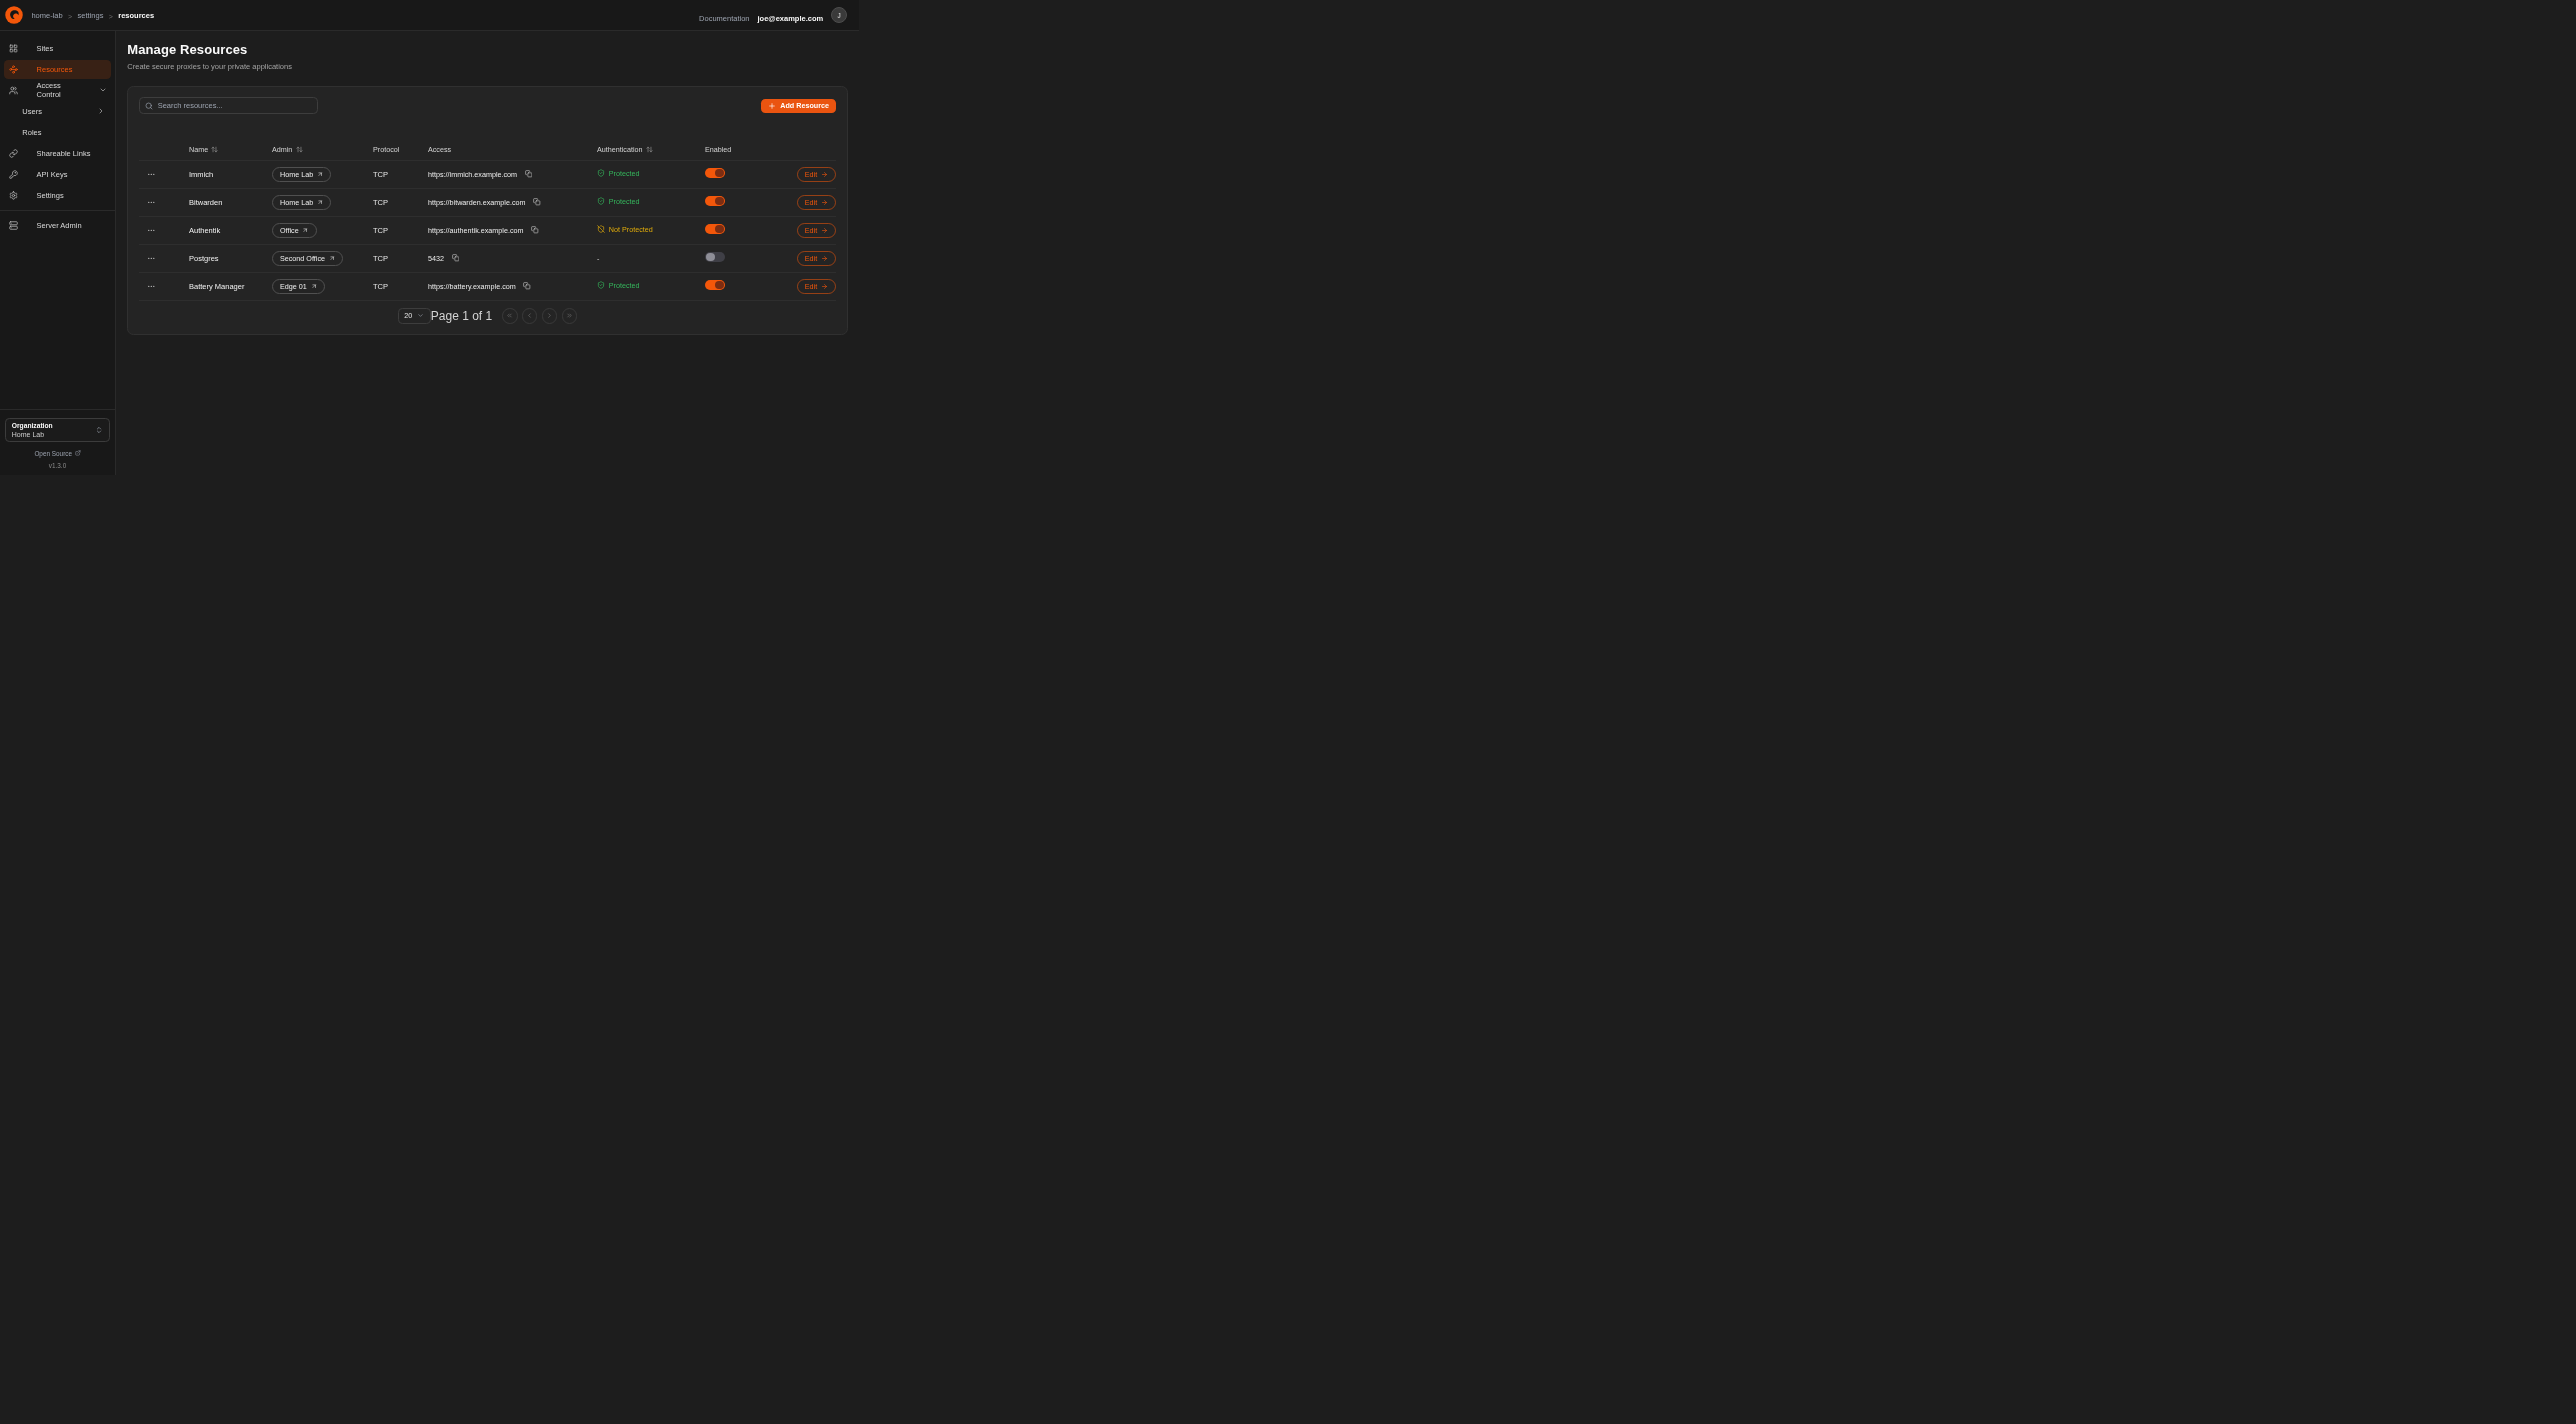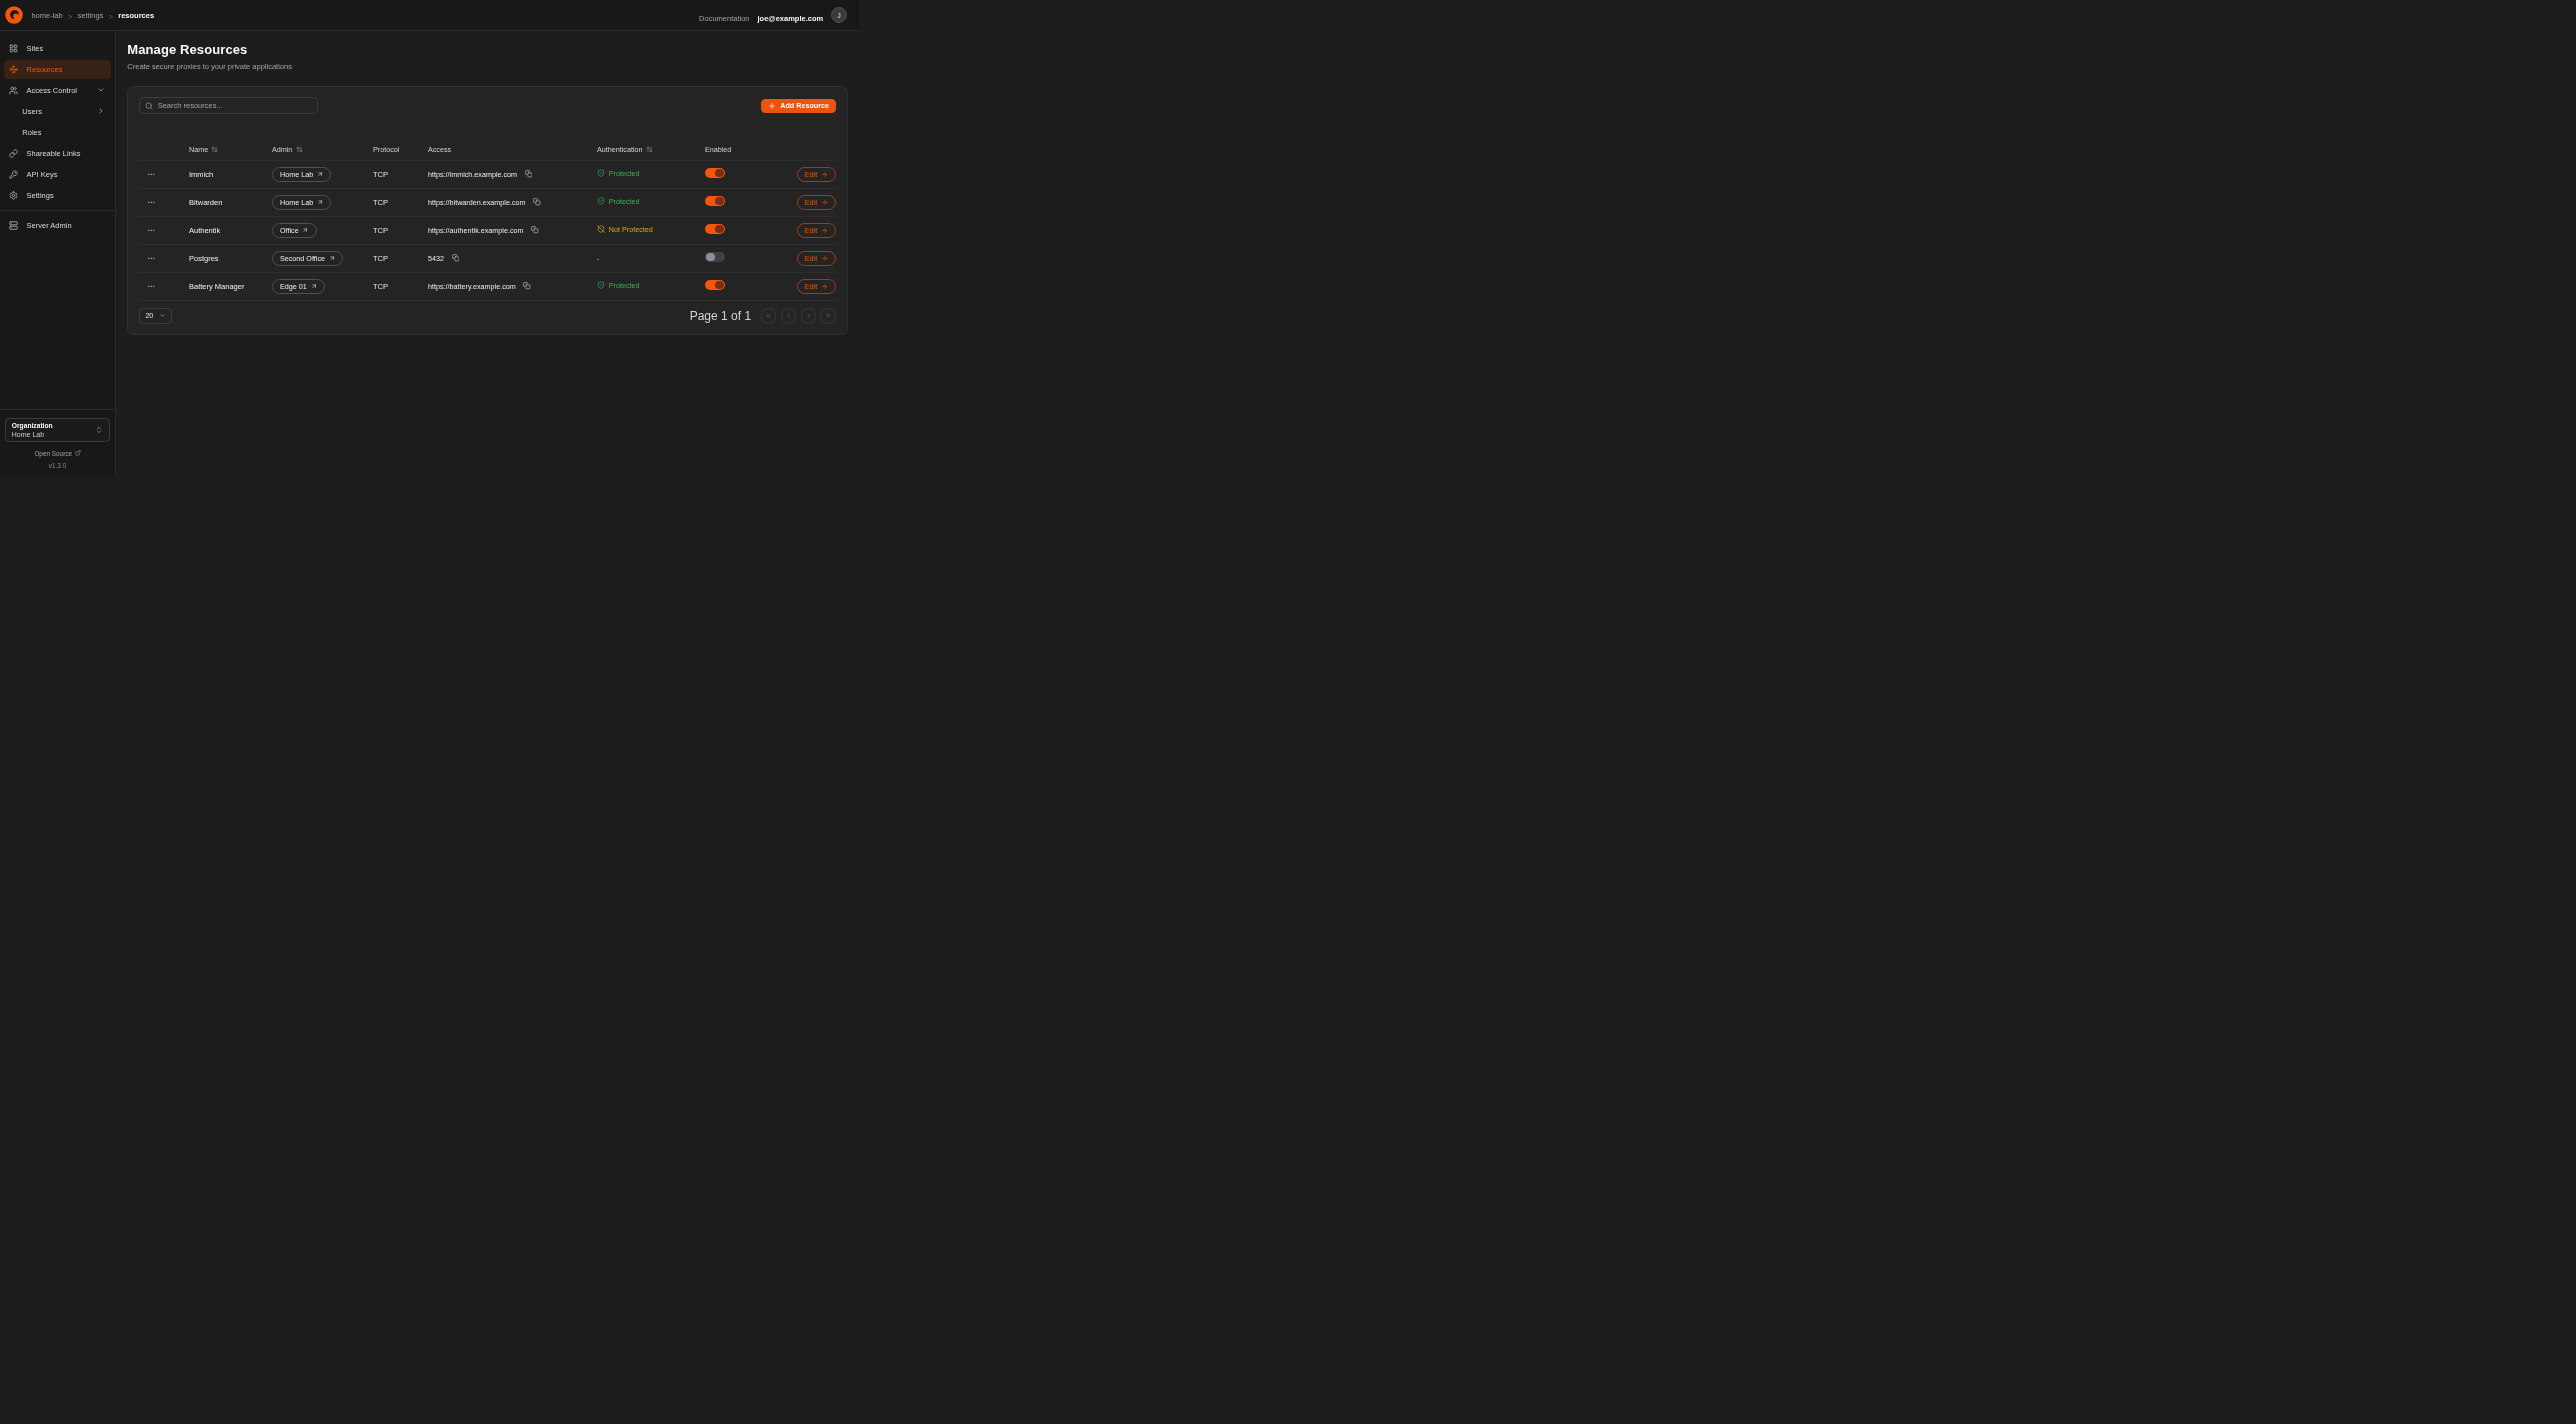--- a/index.html
+++ b/index.html
@@ -17,21 +17,21 @@
   .crumb.current{color:#fafafa;font-weight:700;cursor:default}
   .sep{color:#6f6f6f;font-size:7px}
   .topbar-right{display:flex;align-items:flex-end;gap:8px}
   .doc-link{color:#9ca3af;cursor:pointer}
   .user-email{color:#fafafa;font-weight:700}
   .avatar{width:16px;height:16px;border-radius:50%;background:#3a3a3a;border:0.5px solid #4d4d4d;display:flex;align-items:center;justify-content:center;font-size:6.4px;color:#e8e8e8;cursor:pointer}
 
   
   .layout{display:flex;height:444px}
   .sidebar{width:116px;background:#181818;border-right:0.5px solid #2a2a2a;display:flex;flex-direction:column;padding:7.5px 4.3px 6.4px}
-  .nav-item{height:19px;display:flex;align-items:center;gap:9px;padding:0 5.4px 0 4.3px;border-radius:4.3px;color:#d9d9d9;cursor:pointer;margin-bottom:2.1px}
+  .nav-item{height:19px;display:flex;align-items:center;gap:19px;padding:0 5.4px 0 4.3px;border-radius:4.3px;color:#d9d9d9;cursor:pointer;margin-bottom:2.1px}
   .nav-item svg{color:#bdbdbd}
   .nav-item.active{background:rgba(244,87,10,.15);color:#f4570a}
   .nav-item.active svg{color:#f4570a}
   .nav-item .grow{flex:1}
   .nav-item.sub{padding-left:18px}
   .nav-chev{color:#bdbdbd}
   .sidebar-divider{height:0.5px;background:#2a2a2a;margin:3.2px -4.3px 5.4px}
   .sidebar-bottom{margin-top:auto;border-top:0.5px solid #2a2a2a;margin:auto -4.3px 0;padding:7.5px 5.4px 0}
   .org-box{border:0.5px solid #3c3c3c;border-radius:4.3px;padding:3.2px 5.4px;display:flex;align-items:center;justify-content:space-between;cursor:pointer;background:#1b1b1b}
   .org-title{font-weight:700;font-size:6.7px;color:#fafafa}
@@ -74,21 +74,21 @@
   .switch{width:20px;height:10.7px;border-radius:536px;position:relative;display:inline-block;cursor:pointer}
   .switch[data-state="on"]{background:#f4570a}
   .switch[data-state="off"]{background:#3f3f46}
   .switch .knob{width:8.6px;height:8.6px;border-radius:50%;position:absolute;top:1.1px}
   .switch[data-state="on"] .knob{right:1.1px;background:#7c2d12}
   .switch[data-state="off"] .knob{left:1.1px;background:#8e8e97}
   .cell-edit{display:flex;justify-content:flex-end}
   .edit-btn{border:0.5px solid rgba(244,87,10,.55);color:#f4570a}
 
   
-  .card-footer{display:flex;align-items:center;justify-content:space-between;margin-top:7.5px}
+  .card-footer{display:flex;align-items:center;justify-content:center;margin-top:7.5px}
   .page-size{height:15.6px;min-width:33px;border:0.5px solid #3d3d3d;border-radius:4.3px;display:inline-flex;align-items:center;justify-content:space-between;gap:4.8px;padding:0 5.4px;color:#e7e7e7;font-size:7.2px}
   .page-size svg{color:#9ca3af}
   .footer-right{display:flex;align-items:center;gap:9.7px}
   .page-info{color:#d4d4d4;font-size:12px}
   .pager{display:flex;gap:4.3px}
   .pager button{width:15.6px;height:15.6px;border:0.5px solid #3a3a3a;border-radius:50%;display:flex;align-items:center;justify-content:center;color:#757575}
 </style>
 </head>
 <body>
 

